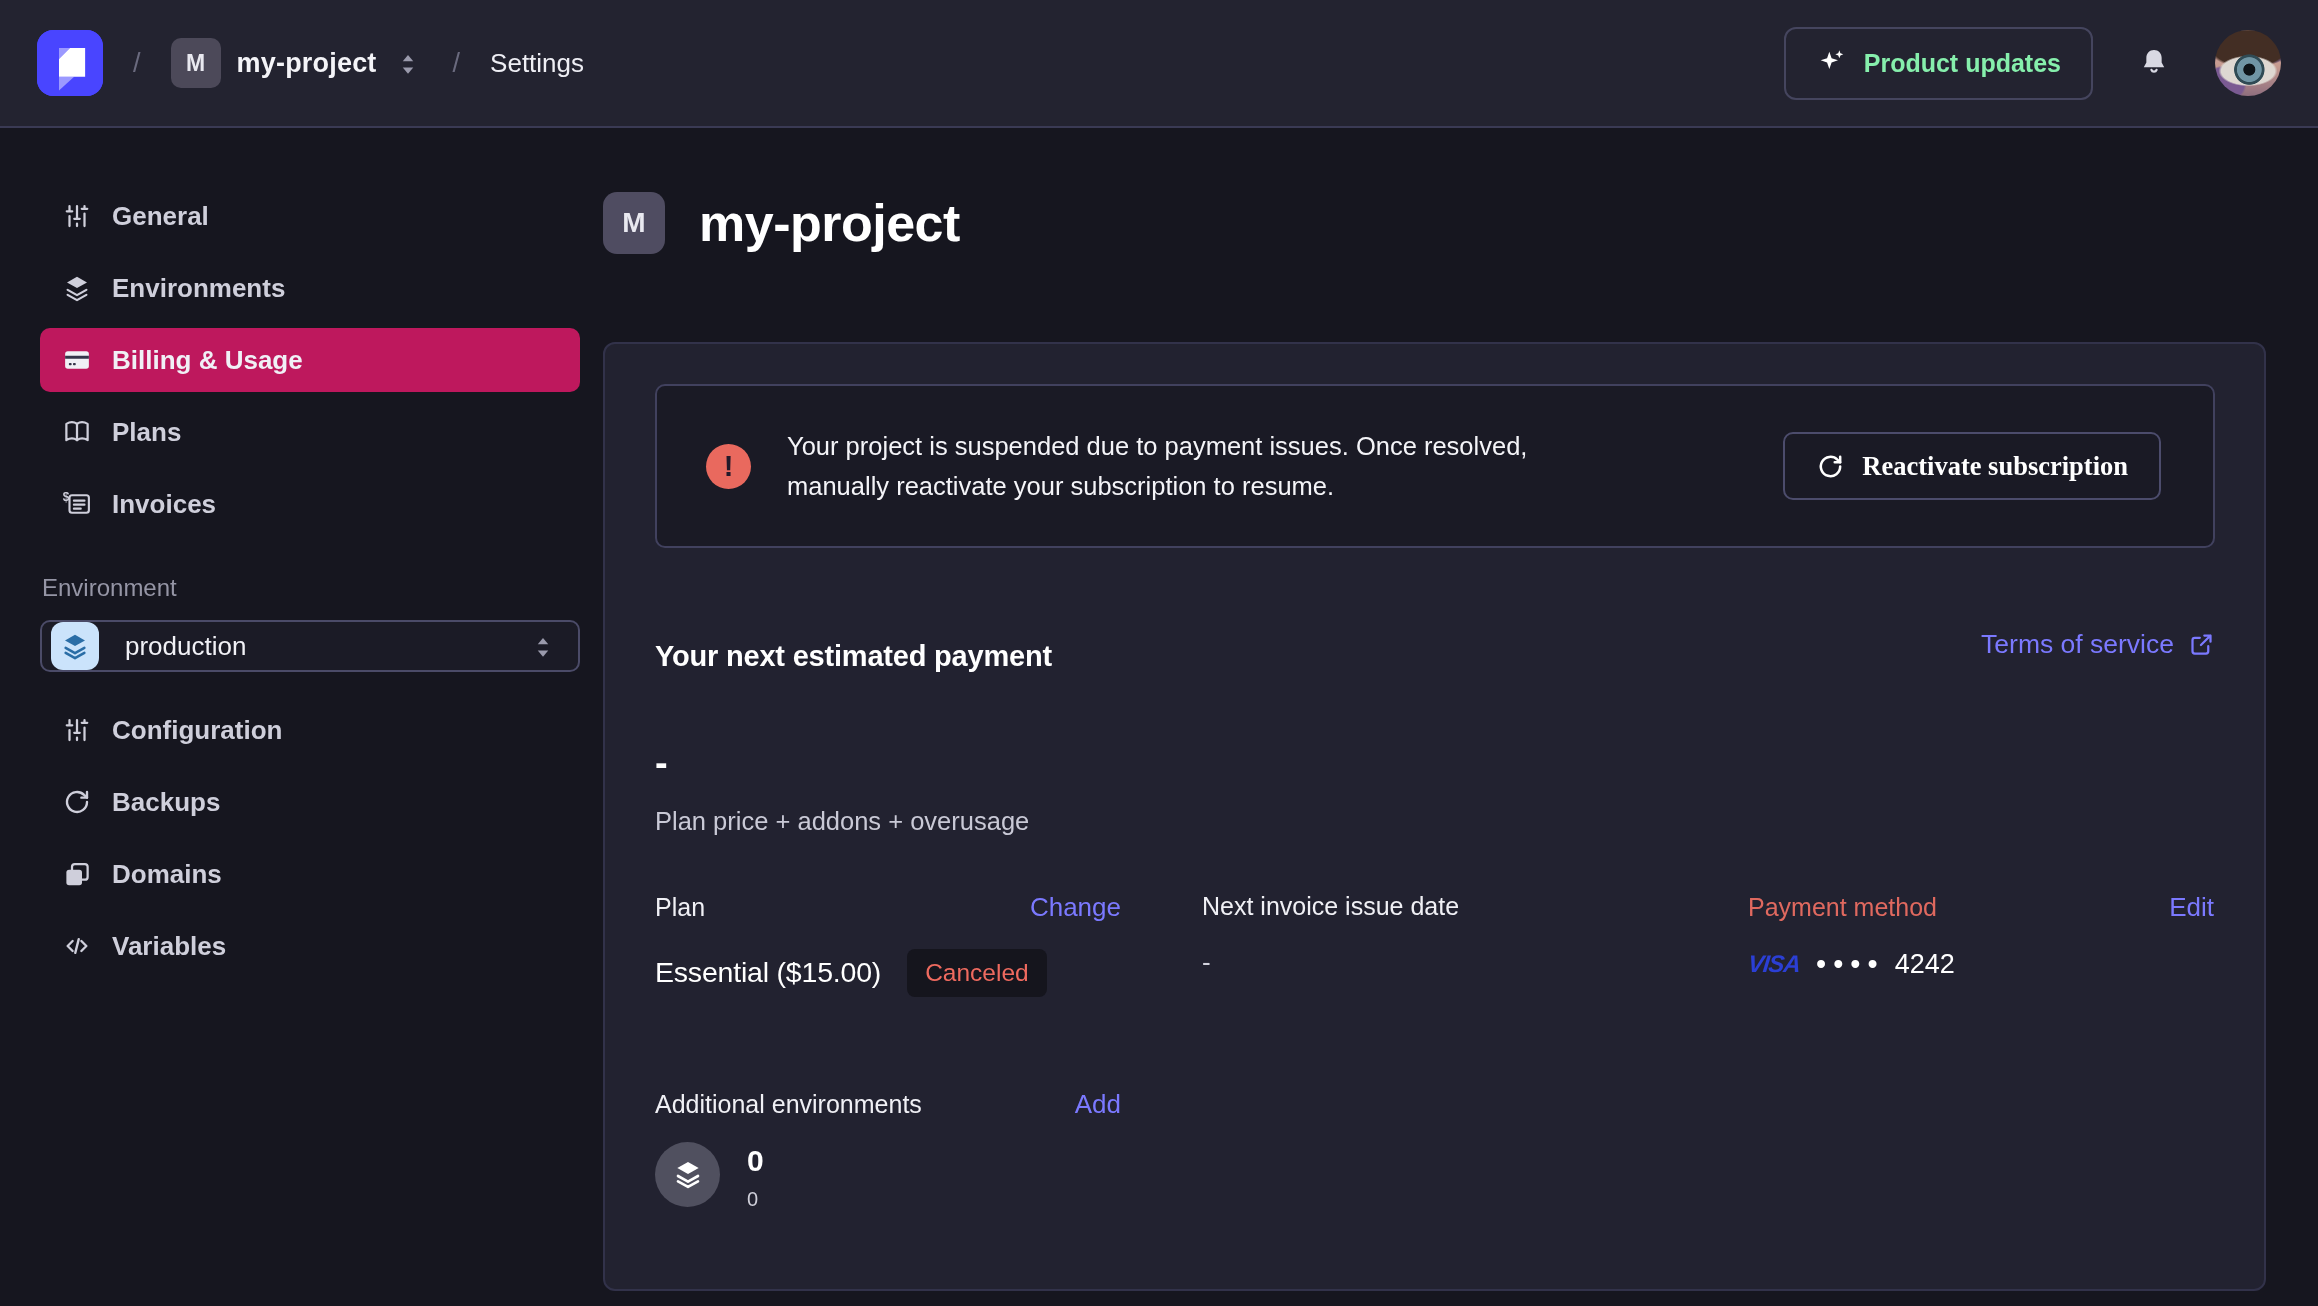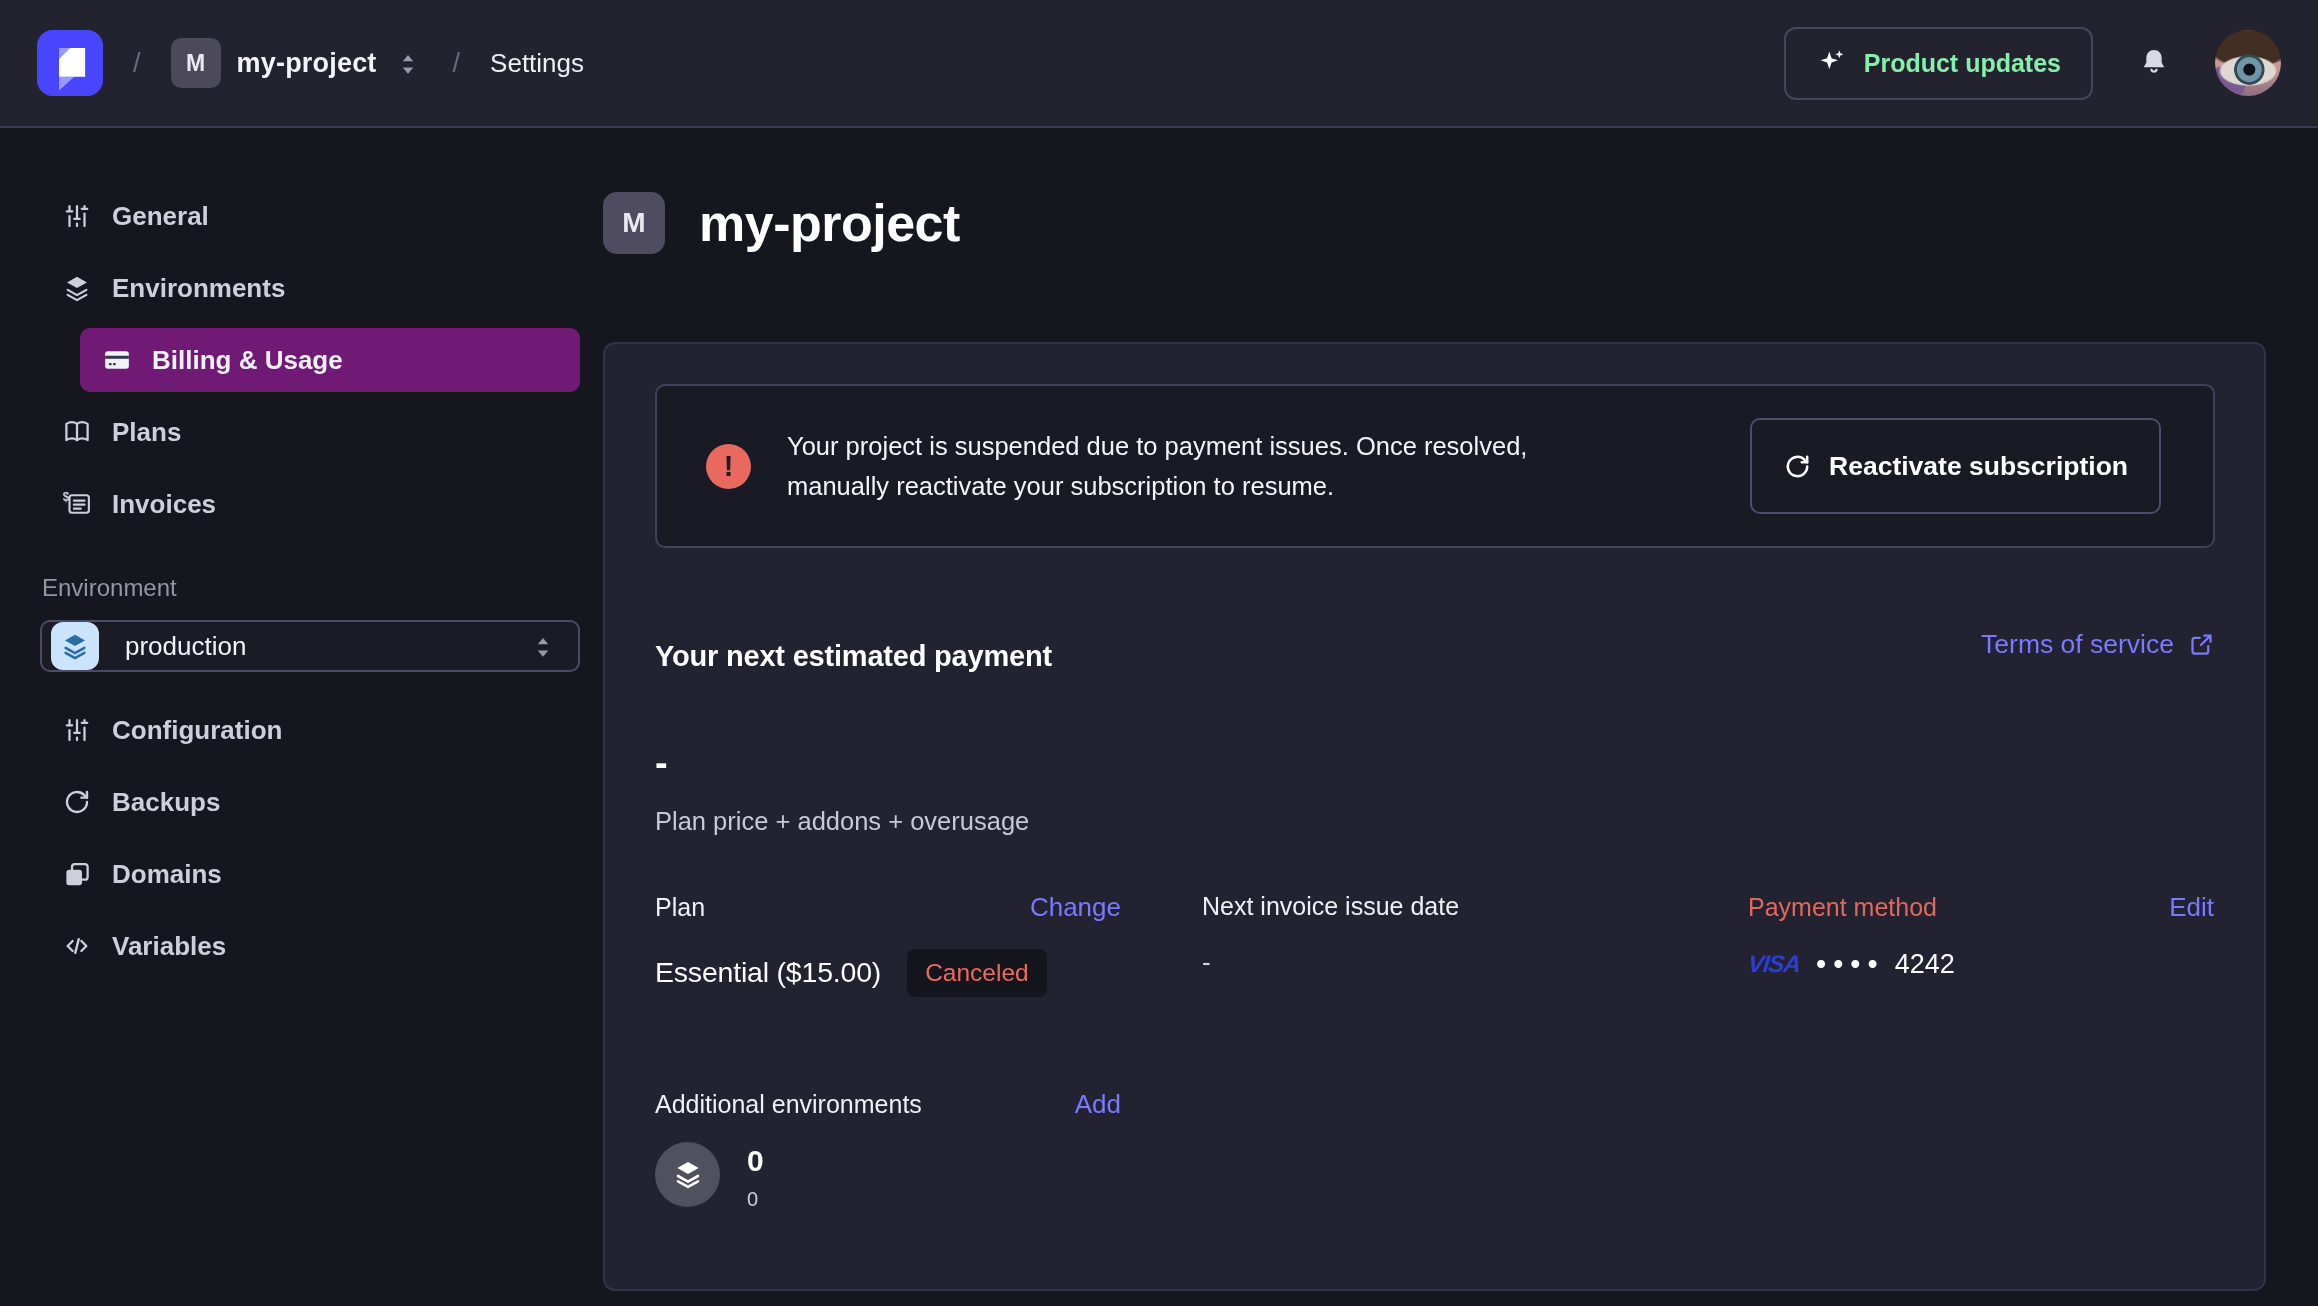--- a/index.html
+++ b/index.html
@@ -57,21 +57,21 @@
   .content { flex:1; display:flex; min-height:0; }
   .sidebar { width:603px; flex:0 0 603px; padding:56px 23px 0 40px; }
   .main { flex:1; padding:0 56px 0 0; }
 
   
   .side-item {
     height:64px; border-radius:10px; display:flex; align-items:center;
     gap:20px; padding:0 22px; margin-bottom:8px; cursor:pointer;
     color:#cfcfdb; font-size:26px; font-weight:600;
   }
-  .side-item.active { background:#701a75; color:#f0f0f6;margin-left:40px; }
+  .side-item.active { background:#be185d; color:#f0f0f6; }
   .side-item .icon { width:30px; height:30px; flex:0 0 auto; }
   .env-label { margin:38px 0 0 2px; font-size:24px; color:#9595a5; font-weight:400; }
   .env-select {
     margin-top:18px; height:52px; border:2px solid #4b4b68; border-radius:10px;
     display:flex; align-items:center; padding:0 20px 0 9px; gap:26px; cursor:pointer;
     background:#1b1b26;
   }
   .env-select-icon {
     width:48px; height:48px; border-radius:12px; background:#cbe3fb;
     color:#2a6da6; display:flex; align-items:center; justify-content:center; flex:0 0 auto;
@@ -95,24 +95,24 @@
     height:164px; border:2px solid #41415e; border-radius:10px; background:#1a1a25;
     display:flex; align-items:center; padding:0 52px 0 49px;
   }
   .alert-icon {
     width:45px; height:45px; border-radius:50%; background:#e9695e; flex:0 0 auto;
     display:flex; align-items:center; justify-content:center;
     color:#23192a; font-size:29px; font-weight:800; line-height:1;
   }
   .alert-text { margin-left:36px; font-size:25.5px; line-height:40px; color:#f4f4f8; font-weight:400; }
   .btn-reactivate {
-    margin-left:auto; height:96px; padding:16px 31px; border-radius:10px;
+    margin-left:auto; height:68px; padding:16px 31px; border-radius:10px;
     background:transparent; border:2px solid #4c4c6c; color:#fff;
     font-size:26.5px; font-weight:700; display:flex; align-items:center; gap:17px;
-    cursor:pointer; font-family:Liberation Sans, sans-serif;
+    cursor:pointer; font-family:Liberation Serif, serif;
   }
   .btn-reactivate svg { width:29px; height:29px; }
 
   .pay-head-row { margin-top:68px; display:flex; align-items:center; justify-content:space-between; }
   .section-heading { font-size:29px; font-weight:700; color:#fff; letter-spacing:-.2px;margin-top:24px; }
   .link { color:#7b79ff; font-size:26px; font-weight:400; cursor:pointer; text-decoration:none; }
   .terms-link { display:flex; align-items:center; gap:14px; font-size:26.5px; }
   .terms-link svg { width:27px; height:27px; }
 
   .amount { margin-top:70px; font-size:38px; font-weight:800; color:#fff; line-height:1.1; }

